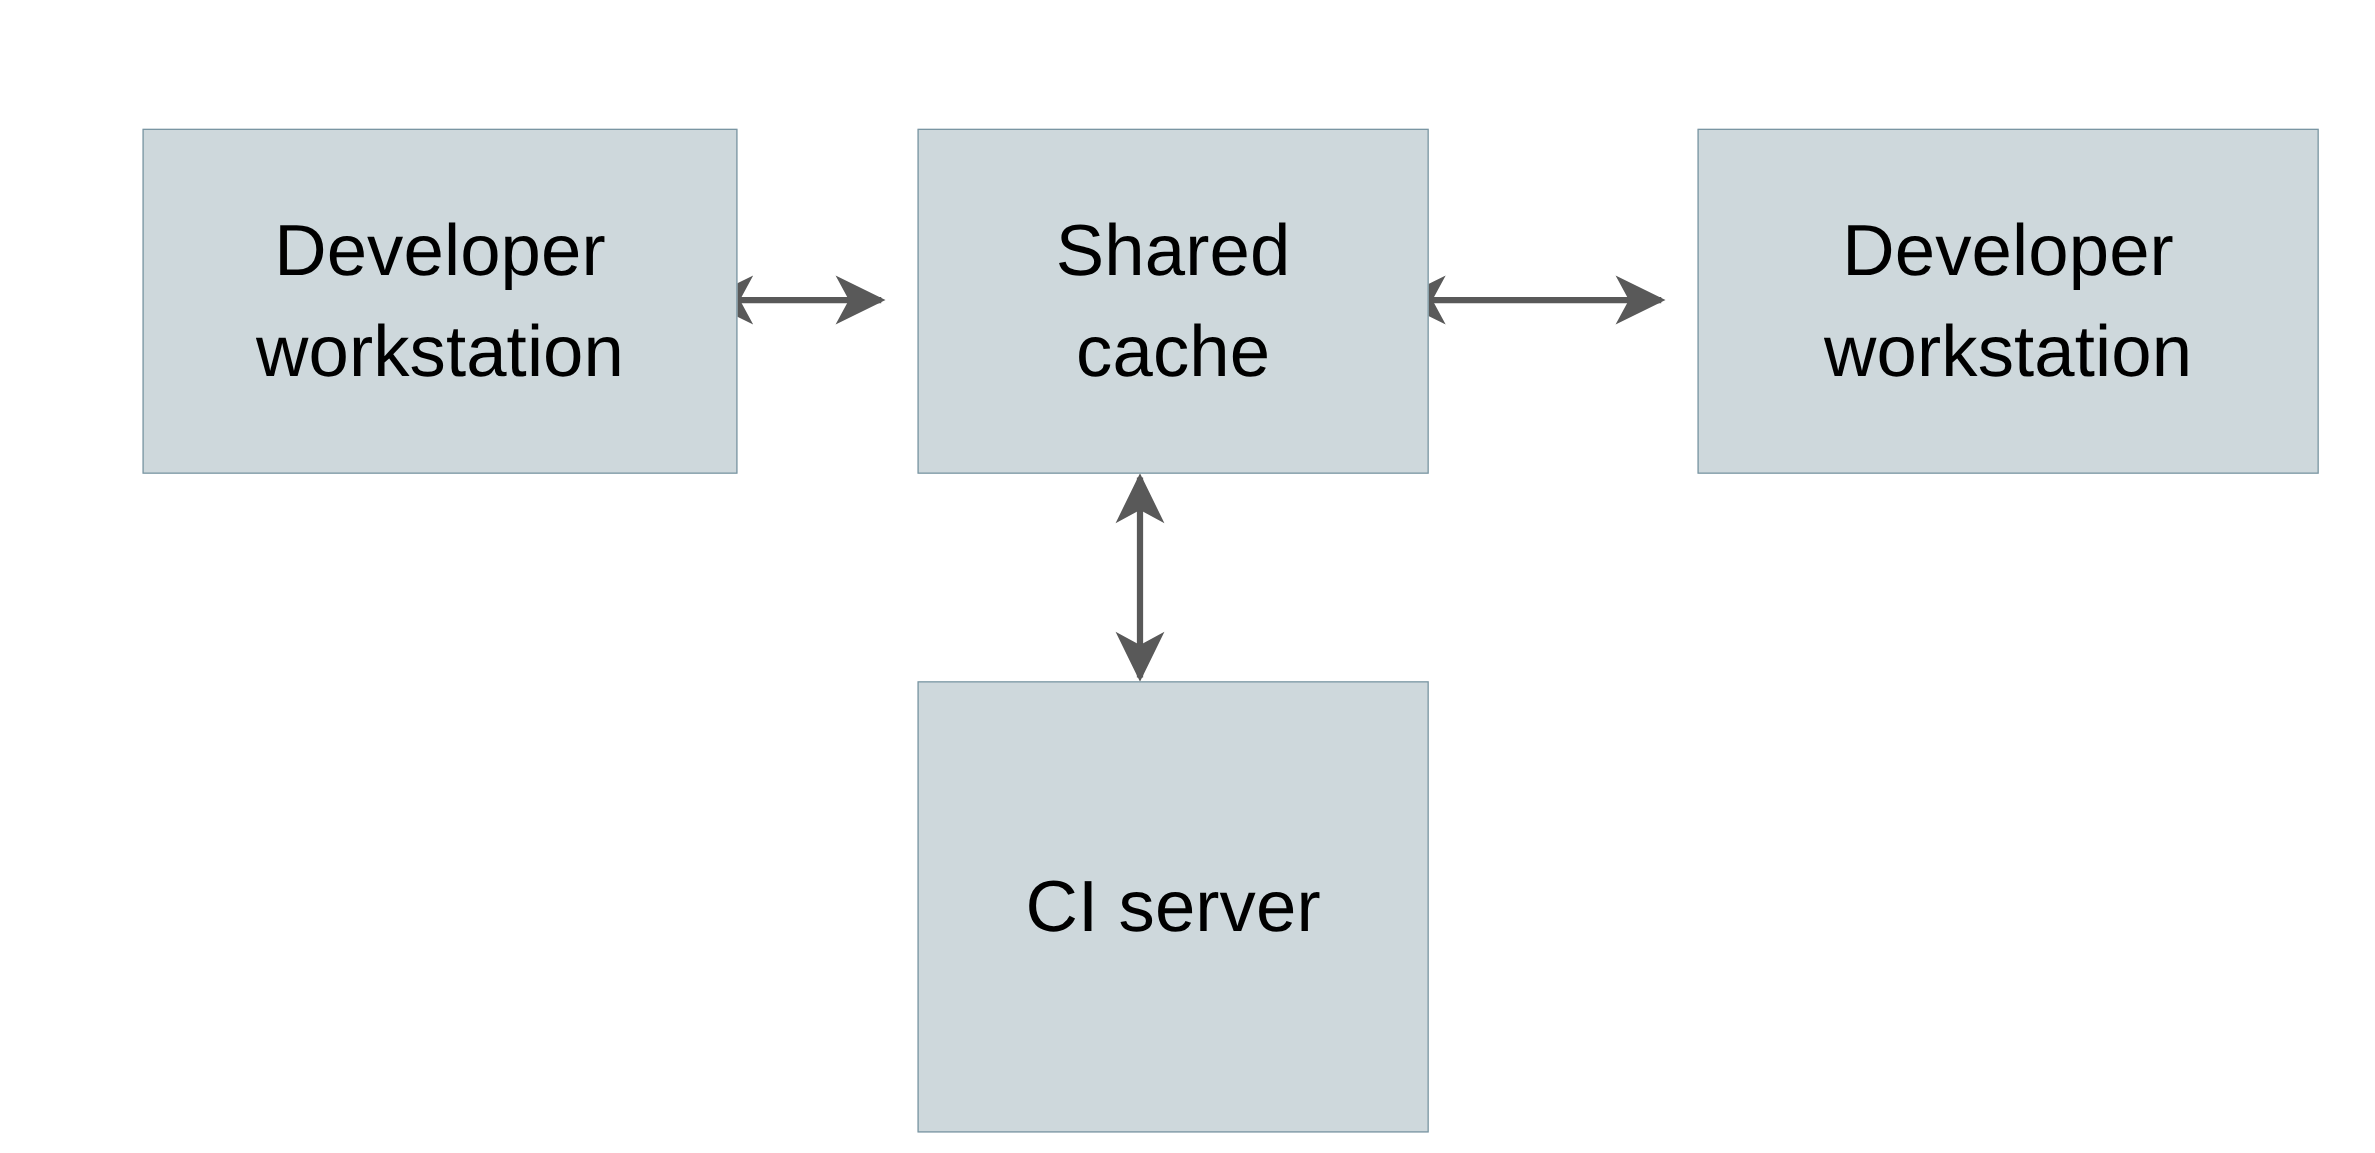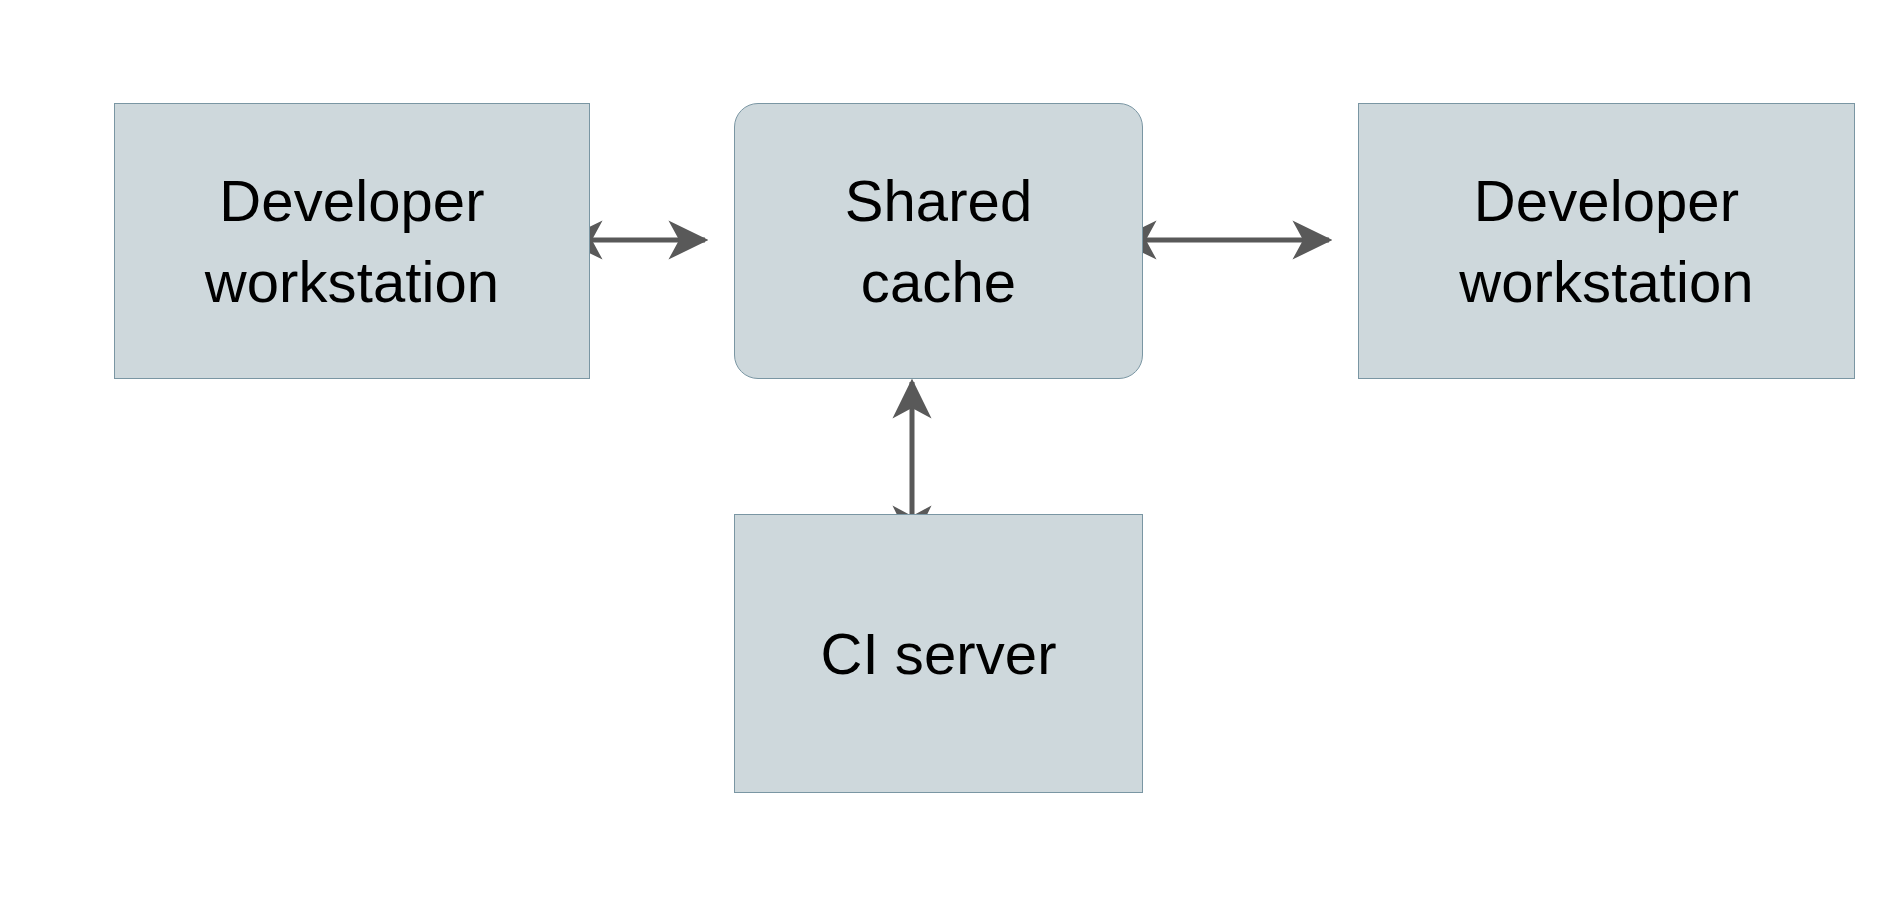--- a/index.html
+++ b/index.html
@@ -37,23 +37,23 @@
     color: #000000;
     font-size: 58px;
     line-height: 1.40;
     font-weight: 400;
     letter-spacing: 0.1px;
     white-space: pre-line;
     padding: 0 10px;
   }
 
   #node-dev-left  { left: 88px;   top: 103px; width: 476px; height: 276px; }
-  #node-cache     { left: 708px;  top: 103px; width: 409px; height: 276px; border-radius: 24px; }
+  #node-cache     { left: 708px;  top: 103px; width: 409px; height: 276px; }
   #node-dev-right { left: 1332px; top: 103px; width: 497px; height: 276px; }
-  #node-ci        { left: 708px;  top: 514px; width: 409px; height: 279px; align-items: center; }
+  #node-ci        { left: 708px;  top: 545px; width: 409px; height: 361px; align-items: center; }
 
   
   #connector-layer {
     position: absolute;
     left: 0;
     top: 0;
     width: 1900px;
     height: 922px;
     pointer-events: none;
   }

